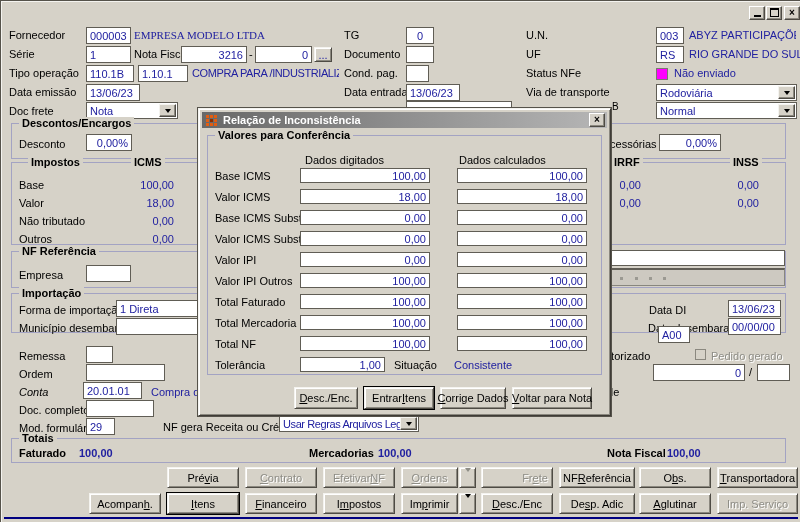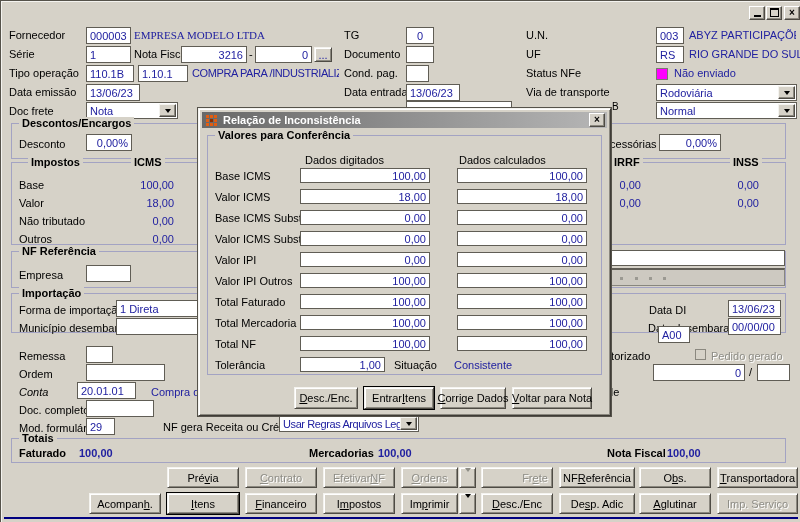--- a/index.html
+++ b/index.html
@@ -179,21 +179,21 @@
   <div class="chk" style="left:694px;top:348px;"></div>
   <div class="lbl gray" style="left:710px;top:349px;">Pedido gerado</div>
 
   <div class="lbl" style="left:18px;top:367px;">Ordem</div>
   <div class="inp" style="left:85px;top:363px;width:79px;"></div>
   <div class="inp r" style="left:652px;top:363px;width:92px;">0</div>
   <div class="lbl" style="left:748px;top:365px;">/</div>
   <div class="inp" style="left:756px;top:363px;width:33px;"></div>
 
   <div class="lbl it" style="left:18px;top:385px;">Conta</div>
-  <div class="inp" style="left:76px;top:381px;width:59px;">20.01.01</div>
+  <div class="inp" style="left:82px;top:381px;width:59px;">20.01.01</div>
   <div class="lbl blue clip" style="left:150px;top:385px;width:46px;">Compra de M</div>
   <div class="lbl" style="left:600px;top:385px;">ade</div>
 
   <div class="lbl" style="left:18px;top:403px;">Doc. completo</div>
   <div class="inp" style="left:85px;top:399px;width:68px;"></div>
 
   <div class="lbl" style="left:18px;top:421px;">Mod. formulário</div>
   <div class="inp" style="left:85px;top:417px;width:29px;">29</div>
   <div class="lbl" style="left:162px;top:420px;">NF gera Receita ou Crédito</div>
   <div class="inp dd tight" style="left:278px;top:414px;width:140px;">

